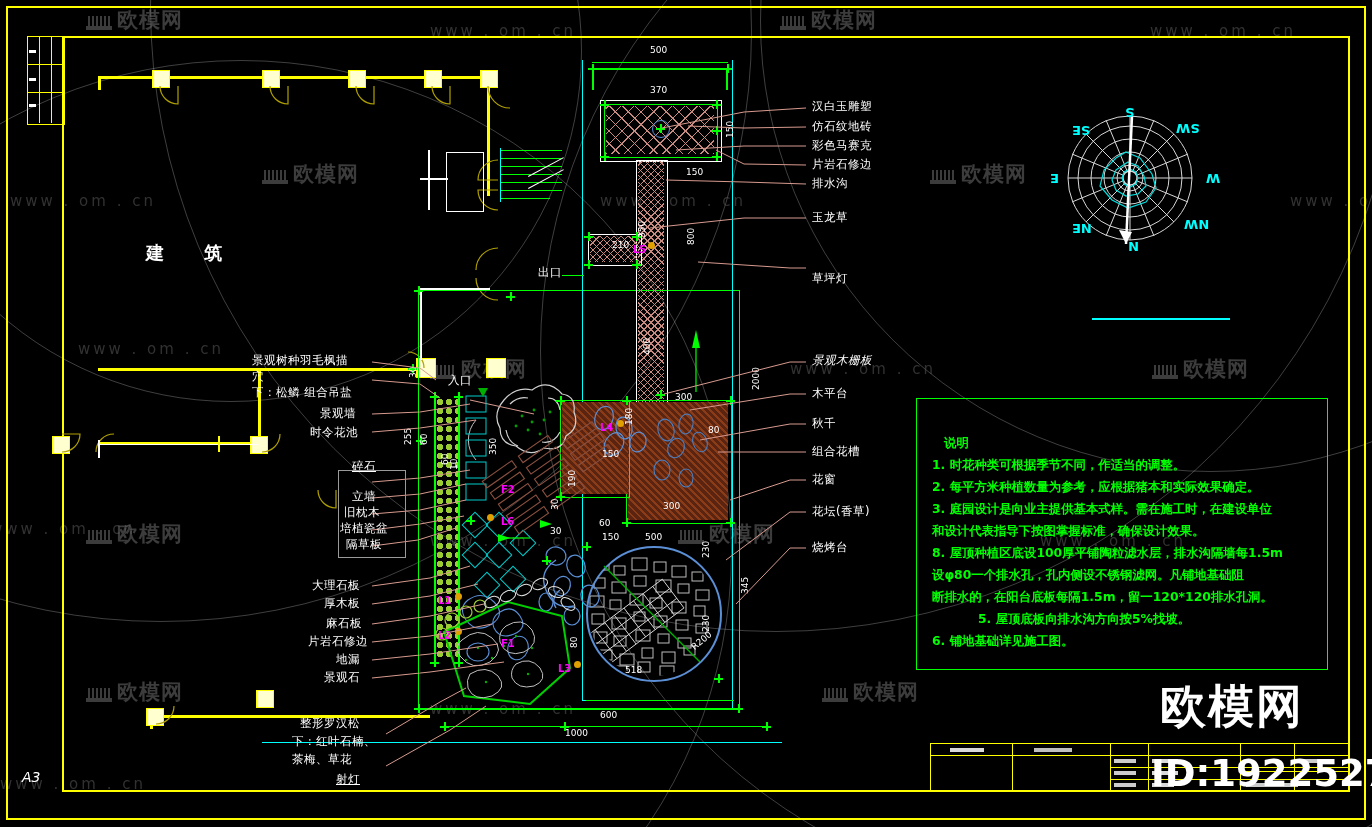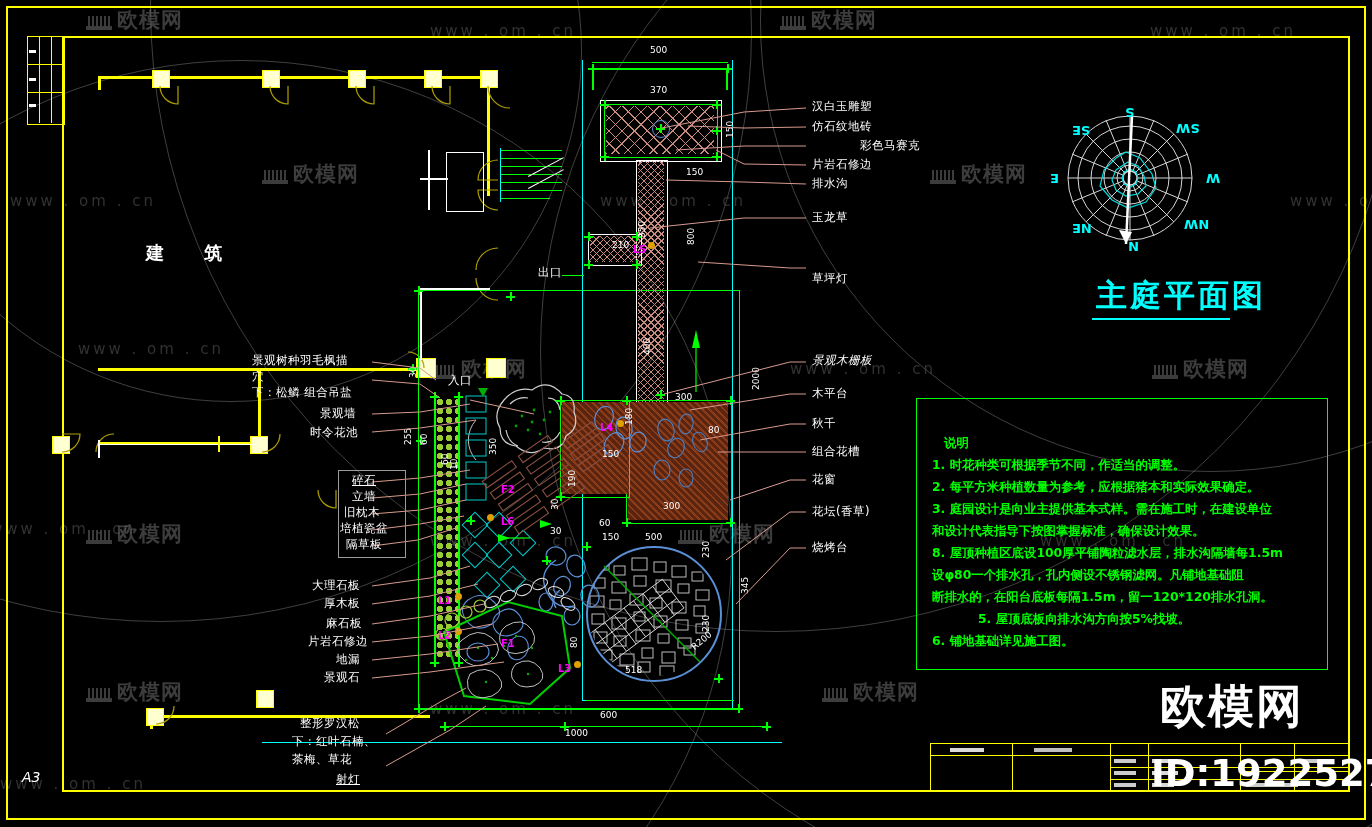--- a/index.html
+++ b/index.html
@@ -527,21 +527,21 @@
       <path d="M688 126 L744 128 L806 127"></path>
       <path d="M676 150 L744 146 L806 146"></path>
       <path d="M716 150 L744 164 L806 165"></path>
       <path d="M666 180 L744 182 L806 184"></path>
       <path d="M650 228 L744 218 L806 218"></path>
       <path d="M698 262 L790 268 L806 268"></path>
     </g>
   </svg>
   <div class="t lbl" style="left:812px;top:101px;">汉白玉雕塑</div>
   <div class="t lbl" style="left:812px;top:121px;">仿石纹地砖</div>
-  <div class="t lbl" style="left:812px;top:140px;margin-left:48px;">彩色马赛克</div>
+  <div class="t lbl" style="left:812px;top:140px;">彩色马赛克</div>
   <div class="t lbl" style="left:812px;top:159px;">片岩石修边</div>
   <div class="t lbl" style="left:812px;top:178px;">排水沟</div>
   <div class="t lbl" style="left:812px;top:212px;">玉龙草</div>
   <div class="t lbl" style="left:812px;top:273px;">草坪灯</div>
 
   <svg width="1372" height="827" style="pointer-events:none;">
     <g stroke="#d79a8e" stroke-width="1" fill="none">
       <path d="M664 394 L790 362 L806 362"></path>
       <path d="M690 410 L790 394 L806 394"></path>
       <path d="M700 440 L790 424 L806 424"></path>
@@ -579,21 +579,21 @@
       <path d="M386 734 L440 702 L466 688"></path>
       <path d="M386 766 L450 730 L486 706"></path>
     </g>
   </svg>
   <div class="t lbl" style="left:252px;top:355px;">景观树种羽毛枫描</div>
   <div class="t lbl" style="left:252px;top:371px;">穴</div>
   <div class="t lbl" style="left:252px;top:387px;">下：松鳞  组合吊盐</div>
   <div class="t lbl" style="left:320px;top:408px;">景观墙</div>
   <div class="t lbl" style="left:310px;top:427px;">时令花池</div>
 
-  <div class="t lbl" style="left:352px;top:475px;text-decoration:underline;">碎石</div>
+  <div class="t lbl" style="left:352px;top:461px;text-decoration:underline;">碎石</div>
   <div class="t lbl" style="left:352px;top:491px;">立墙</div>
   <div class="t lbl" style="left:344px;top:507px;">旧枕木</div>
   <div class="t lbl" style="left:340px;top:523px;">培植瓷盆</div>
   <div class="t lbl" style="left:346px;top:539px;">隔草板</div>
 
   <div class="t lbl" style="left:312px;top:580px;">大理石板</div>
   <div class="t lbl" style="left:324px;top:598px;">厚木板</div>
   <div class="t lbl" style="left:326px;top:618px;">麻石板</div>
   <div class="t lbl" style="left:308px;top:636px;">片岩石修边</div>
   <div class="t lbl" style="left:336px;top:654px;">地漏</div>
@@ -637,21 +637,20 @@
   </svg>
   <div class="t tc" style="left:1125px;top:106px;font-size:13px;font-weight:bold;transform:rotate(180deg);">S</div>
   <div class="t tc" style="left:1176px;top:122px;font-size:13px;font-weight:bold;transform:rotate(180deg);">SW</div>
   <div class="t tc" style="left:1206px;top:172px;font-size:13px;font-weight:bold;transform:rotate(180deg);">W</div>
   <div class="t tc" style="left:1184px;top:218px;font-size:13px;font-weight:bold;transform:rotate(180deg);">NW</div>
   <div class="t tc" style="left:1128px;top:240px;font-size:13px;font-weight:bold;transform:rotate(180deg);">N</div>
   <div class="t tc" style="left:1072px;top:222px;font-size:13px;font-weight:bold;transform:rotate(180deg);">NE</div>
   <div class="t tc" style="left:1050px;top:172px;font-size:13px;font-weight:bold;transform:rotate(180deg);">E</div>
   <div class="t tc" style="left:1072px;top:124px;font-size:13px;font-weight:bold;transform:rotate(180deg);">SE</div>
 
-  <div class="t title-cn" style="left:1096px;top:280px;">主庭平面图</div>
   <div class="cline" style="left:1092px;top:318px;width:138px;height:2px;"></div>
 
   <div class="gbox" style="left:916px;top:398px;width:410px;height:270px;"></div>
   <div class="t note" style="left:944px;top:437px;">说明</div>
   <div class="t note" style="left:932px;top:459px;">1. 时花种类可根据季节不同，作适当的调整。</div>
   <div class="t note" style="left:932px;top:481px;">2. 每平方米种植数量为参考，应根据猪本和实际效果确定。</div>
   <div class="t note" style="left:932px;top:503px;">3. 庭园设计是向业主提供基本式样。需在施工时，在建设单位</div>
   <div class="t note" style="left:932px;top:525px;">    和设计代表指导下按图掌握标准，确保设计效果。</div>
   <div class="t note" style="left:932px;top:547px;">8. 屋顶种植区底设100厚平铺陶粒滤水层，排水沟隔墙每1.5m</div>
   <div class="t note" style="left:932px;top:569px;">    设φ80一个排水孔，孔内侧设不锈钢滤网。凡铺地基础阻</div>

